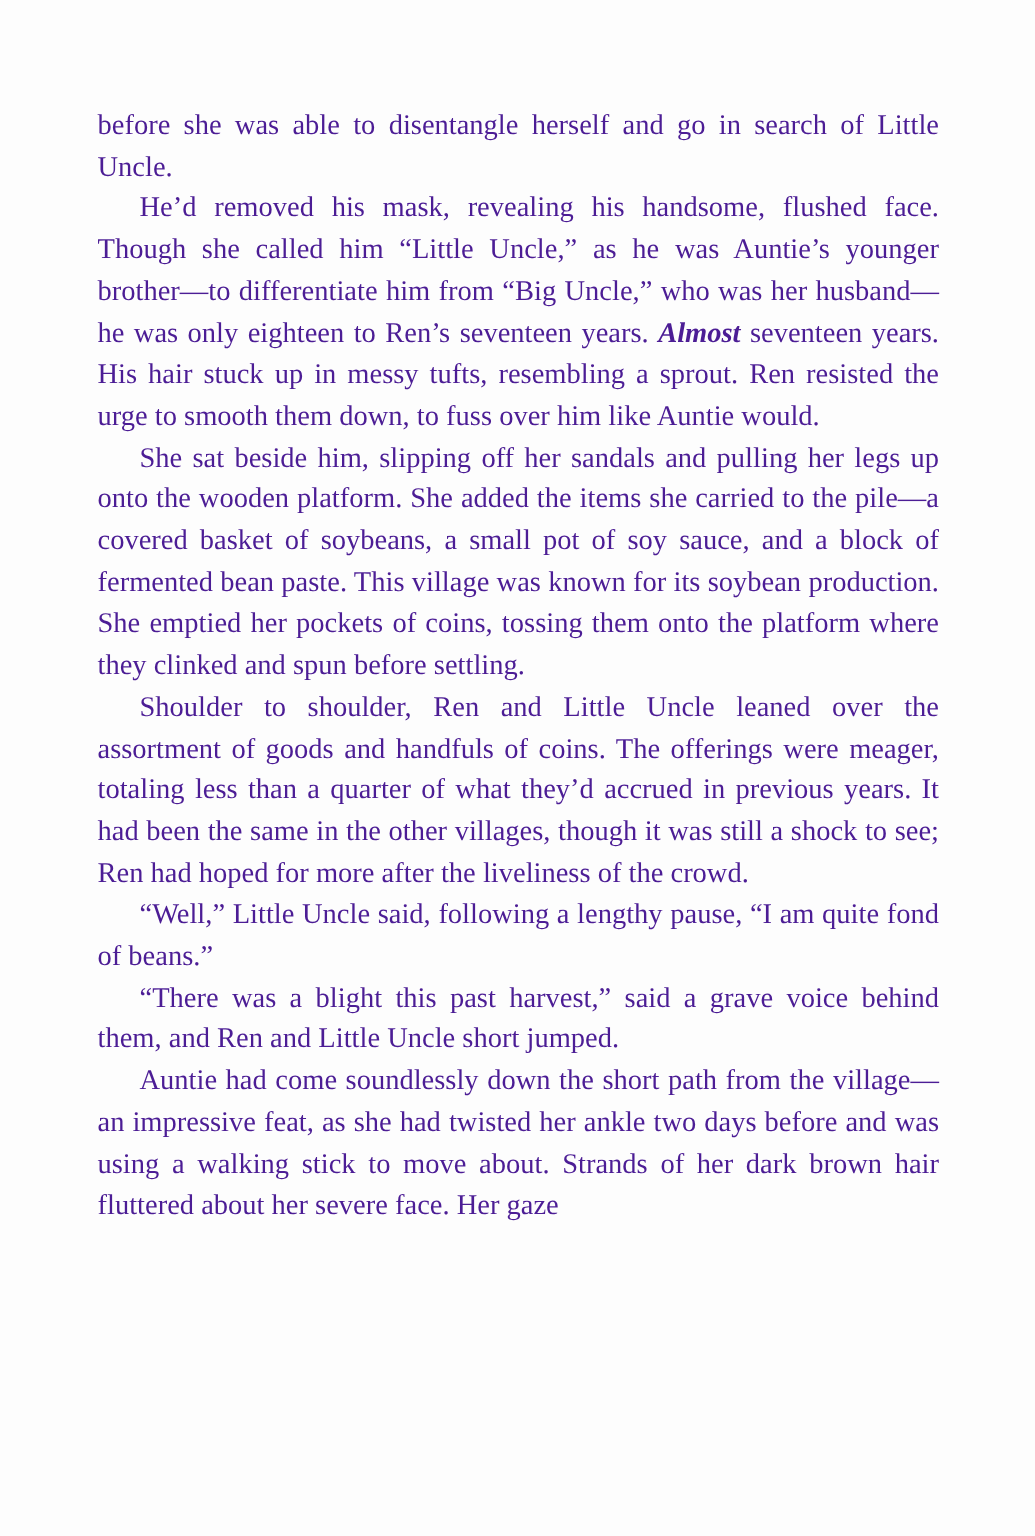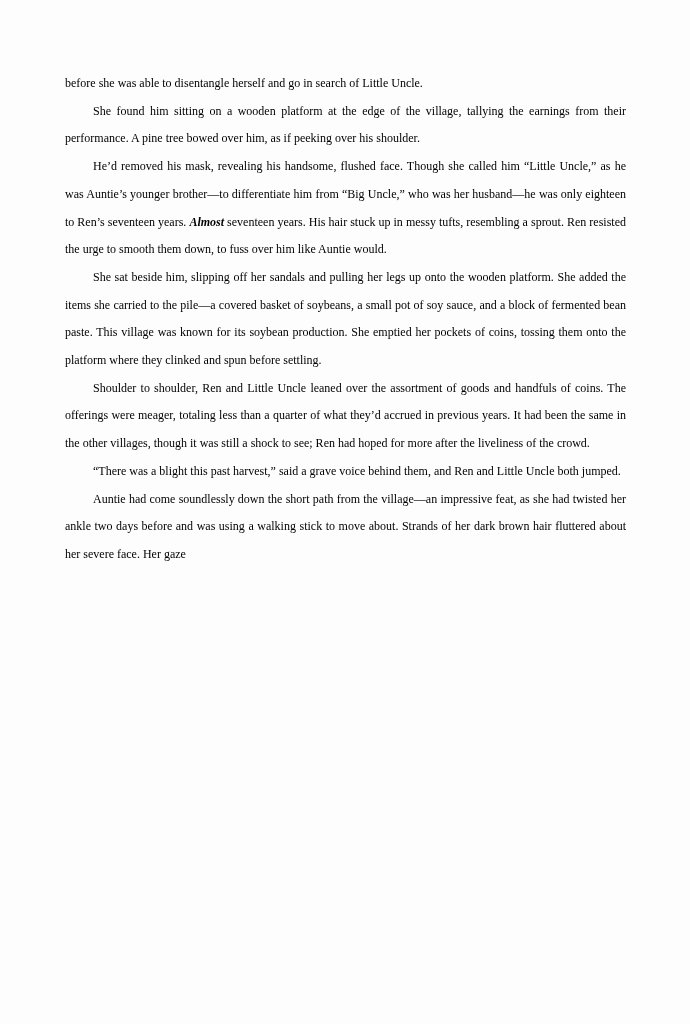--- a/index.html
+++ b/index.html
@@ -11,23 +11,23 @@
     position: relative;
     width: 690px;
     height: 1024px;
     background: #fdfdfd;
     box-sizing: border-box;
     padding: 70px 64px 0 65px;
     overflow: hidden;
   }
   .text-block {
     font-family: "Liberation Serif", "DejaVu Serif", serif;
-    font-size: 12px;
+    font-size: 19px;
     line-height: 27.7px;
-    color: #000000;
+    color: #4c1d95;
     text-align: justify;
     text-justify: inter-word;
     hyphens: none;
   }
   p.para {
     margin: 0;
     padding: 0;
   }
   p.para.indent {
     text-indent: 28px;
@@ -36,20 +36,20 @@
     font-style: italic;
     font-weight: bold;
   }
 </style>
 </head>
 <body>
 
 <div class="page">
   <div class="text-block">
       <p class="para"><span>before she was able to disentangle herself and go in search of Little Uncle.</span></p>
-      <p class="para indent"><span>She found him sitting on a wooden platform at the edge of the village, tallying the earnings from their performance. A pine tree bowed over him, as if peeking over his shoulder.</span></p>
       <p class="para indent"><span>He’d removed his mask, revealing his handsome, flushed face. Though she called him “Little Uncle,” as he was Auntie’s younger brother—to differentiate him from “Big Uncle,” who was her husband—he was only eighteen to Ren’s seventeen years. </span><span class="em">Almost</span><span> seventeen years. His hair stuck up in messy tufts, resembling a sprout. Ren resisted the urge to smooth them down, to fuss over him like Auntie would.</span></p>
       <p class="para indent"><span>She sat beside him, slipping off her sandals and pulling her legs up onto the wooden platform. She added the items she carried to the pile—a covered basket of soybeans, a small pot of soy sauce, and a block of fermented bean paste. This village was known for its soybean production. She emptied her pockets of coins, tossing them onto the platform where they clinked and spun before settling.</span></p>
       <p class="para indent"><span>Shoulder to shoulder, Ren and Little Uncle leaned over the assortment of goods and handfuls of coins. The offerings were meager, totaling less than a quarter of what they’d accrued in previous years. It had been the same in the other villages, though it was still a shock to see; Ren had hoped for more after the liveliness of the crowd.</span></p>
-      <p class="para indent"><span>“There was a blight this past harvest,” said a grave voice behind them, and Ren and Little Uncle both jumped.</span></p>
+      <p class="para indent"><span>“Well,” Little Uncle said, following a lengthy pause, “I am quite fond of beans.”</span></p>
+      <p class="para indent"><span>“There was a blight this past harvest,” said a grave voice behind them, and Ren and Little Uncle short jumped.</span></p>
       <p class="para indent"><span>Auntie had come soundlessly down the short path from the village—an impressive feat, as she had twisted her ankle two days before and was using a walking stick to move about. Strands of her dark brown hair fluttered about her severe face. Her gaze</span></p>
     </div>
 </div>
 
 </body></html>

